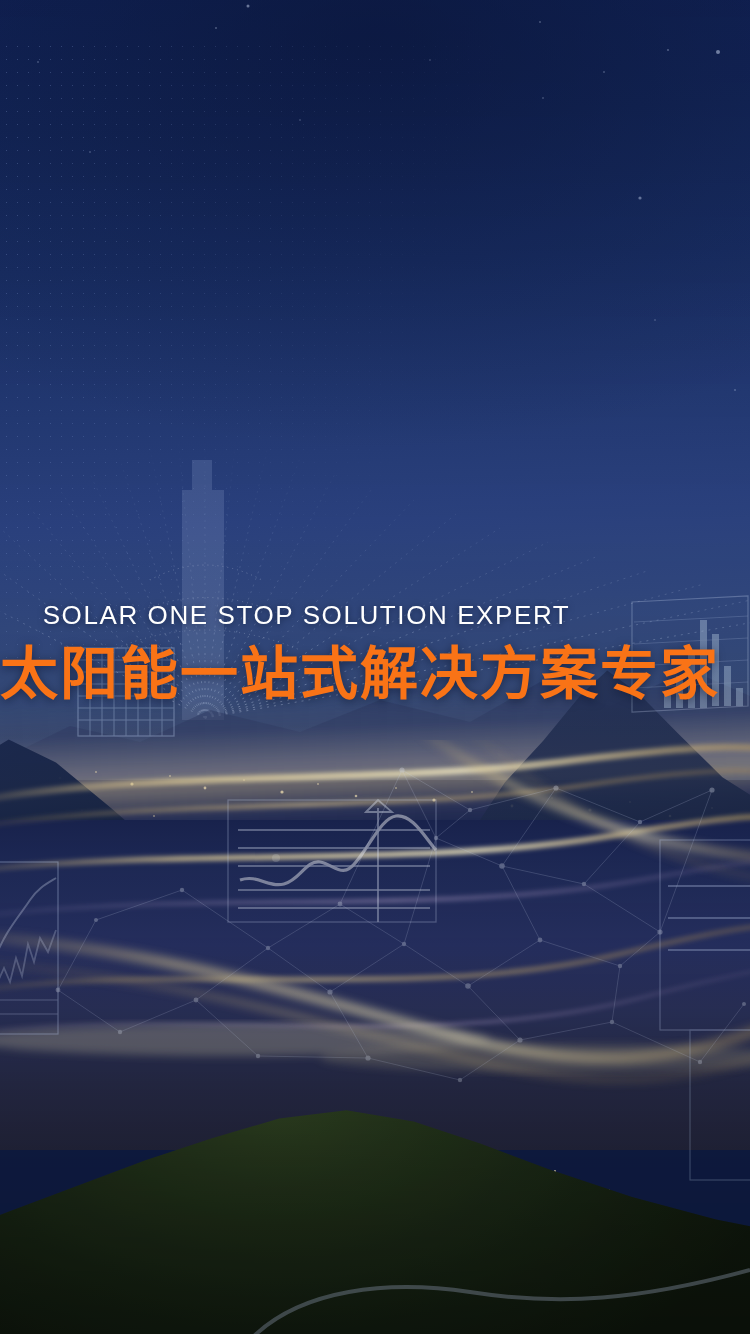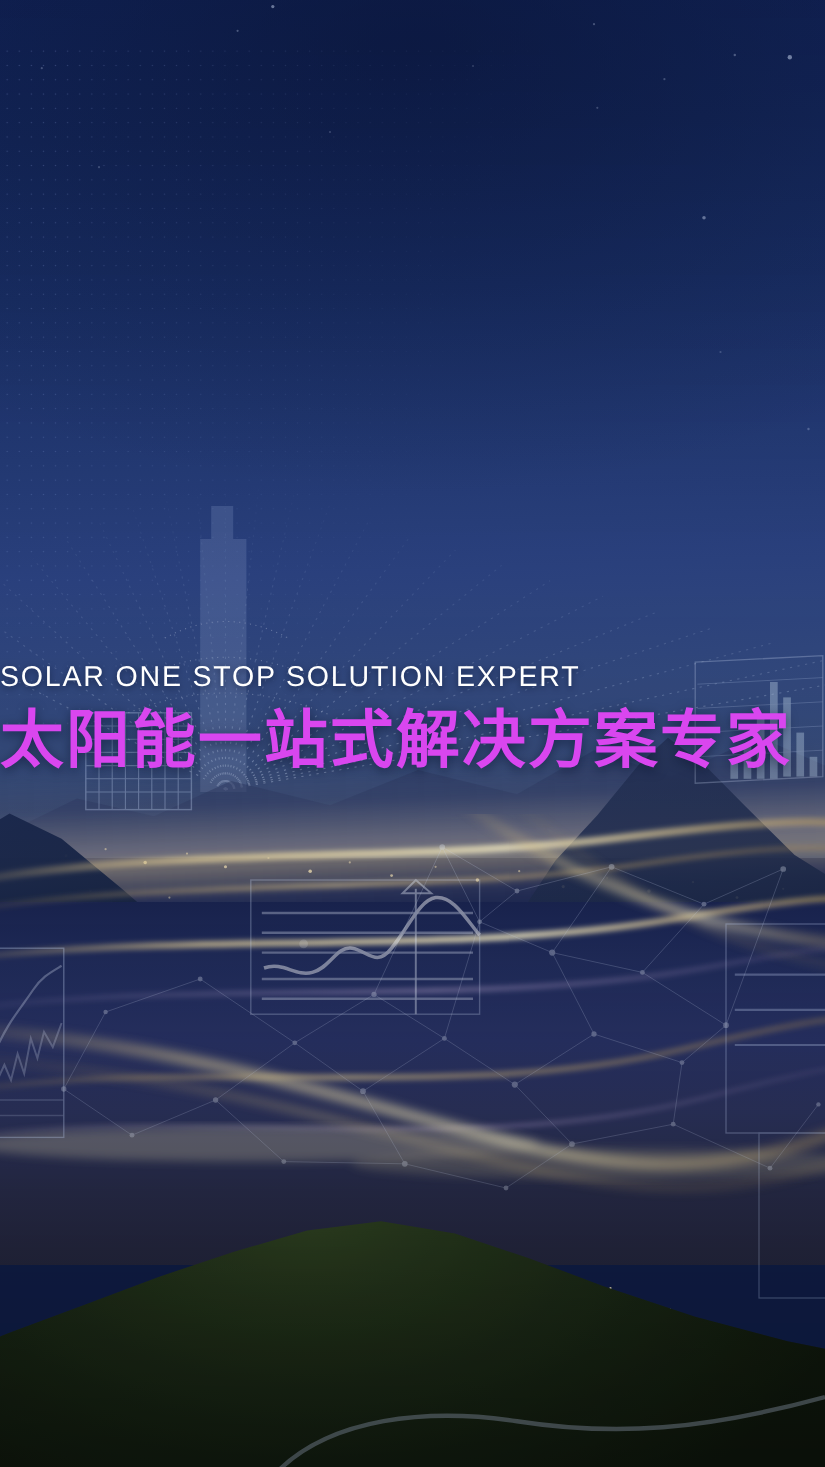--- a/index.html
+++ b/index.html
@@ -145,34 +145,35 @@
       rgba(14,24,48,.22) 82%,
       rgba(10,18,34,.30) 100%);
     mix-blend-mode: multiply;
   }
 
   
   .copy {
     position: absolute;
     left: 0; top: 598px;
     width: 613px;
+    text-align: center;
     z-index: 40;
   }
   .eyebrow {
     color: #ffffff;
     font-size: 26px;
     line-height: 34px;
     font-weight: 400;
     letter-spacing: 1.6px;
     text-shadow: 0 1px 6px rgba(8,16,40,.55);
     white-space: nowrap;
   }
   .headline {
     margin-top: 6px;
-    color: #d946ef;
+    color: #f97316;
     font-size: 58px;
     line-height: 72px;
     font-weight: 700;
     letter-spacing: 2px;
     text-shadow: 0 2px 10px rgba(8,16,40,.55);
     white-space: nowrap;
   }
 </style>
 </head>
 <body>

